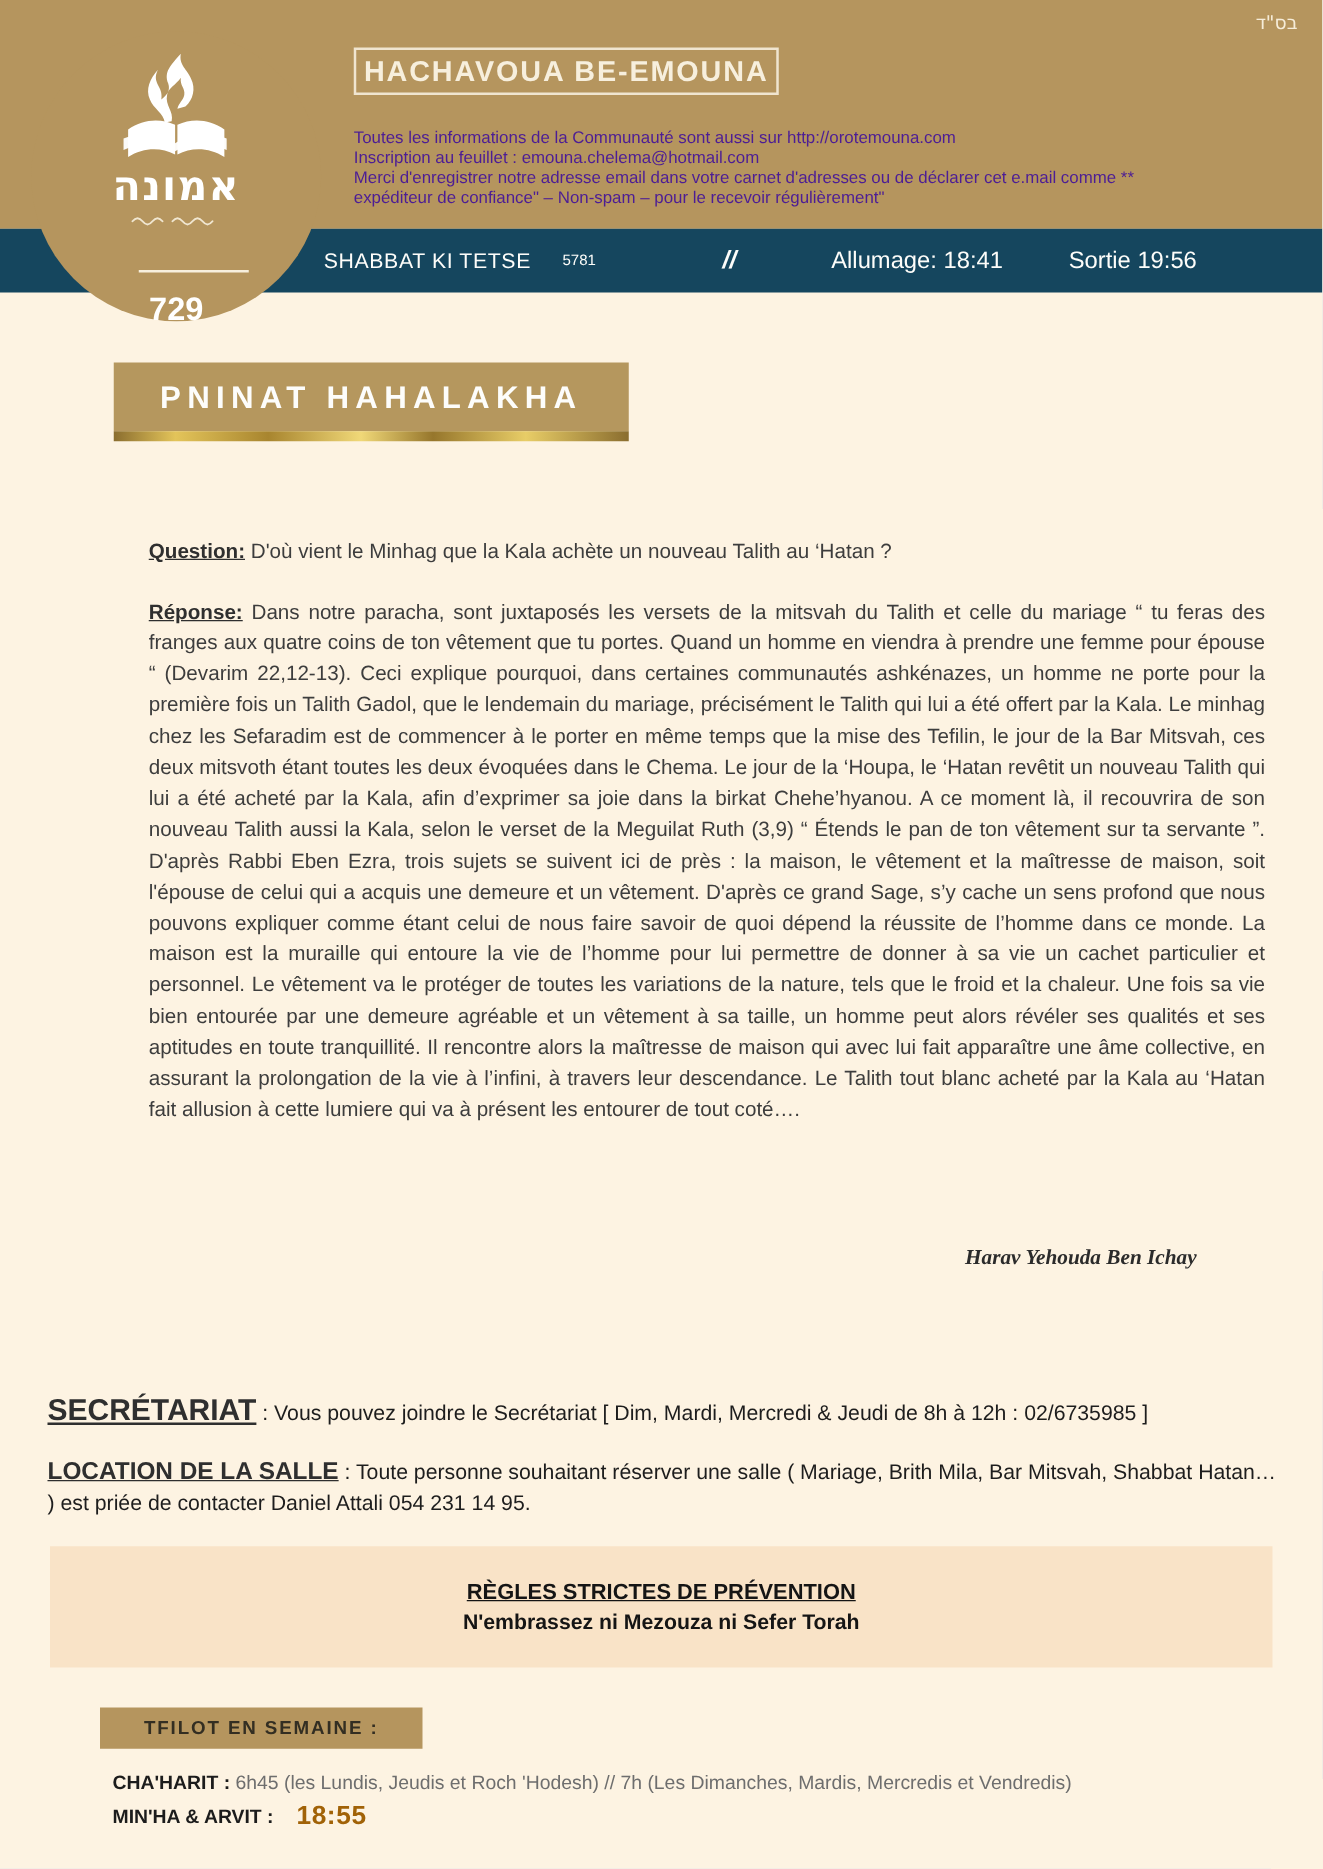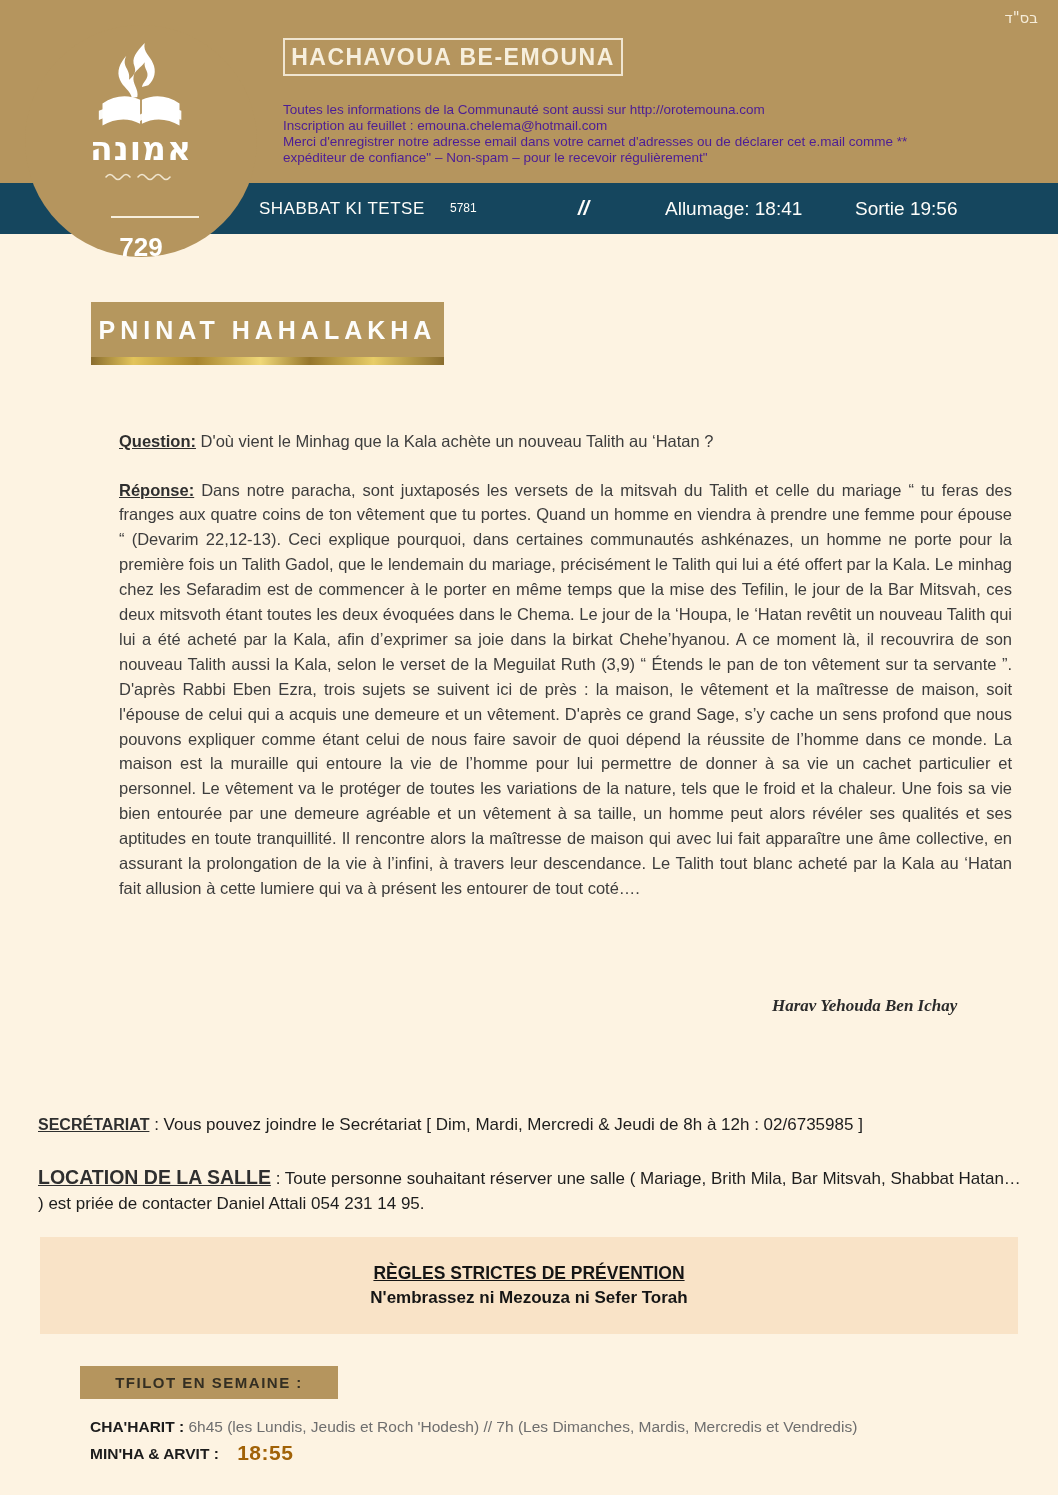--- a/index.html
+++ b/index.html
@@ -32,36 +32,36 @@
     position:absolute; left:25px; top:25px; width:232px; height:232px;
     background:#b5955e; border-radius:50%; z-index:5; text-align:center;
   }
   .logo-icon { position:absolute; left:50%; top:18px; transform:translateX(-50%); }
   .logo-hebrew { position:absolute; left:0; right:0; top:104px; color:#fff; font-weight:bold;
                  font-size:33px; font-family:"DejaVu Sans", sans-serif; letter-spacing:1px; }
   .logo-flourish { position:absolute; left:50%; top:146px; transform:translateX(-50%); opacity:0.9; }
   .logo-divider { position:absolute; left:86px; top:191px; width:88px; height:1.5px; background:#f7efdd; }
   .issue-number { position:absolute; left:0; right:0; top:207px; color:#fff; font-weight:bold; font-size:26px; }
   
-  .banner { position:absolute; left:91px; top:290px; width:353px;margin-top:12px; }
+  .banner { position:absolute; left:91px; top:290px; width:412px; }
   .banner-main { height:55px; background:#b5975e; color:#fdfdfb; font-weight:bold;
                  font-size:25px; letter-spacing:5px; text-align:center; line-height:57px; }
   .banner-strip { height:8px;
     background:linear-gradient(90deg,#8a6d2f 0%,#e3c45a 12%,#a8852f 30%,#f0d878 48%,#96762c 62%,#e8cd67 80%,#8a6d2f 100%); }
   
   .question { position:absolute; left:119px; top:415px; width:893px; font-size:16.5px; color:#3d3d3d; }
   .label-u { font-weight:bold; text-decoration:underline; color:#2f2f2f; }
   .reponse { position:absolute; left:119px; top:461px; width:893px; font-size:16.5px;
              line-height:24.9px; color:#3d3d3d; text-align:justify; }
   .signature { position:absolute; left:772px; top:996px; width:240px;
                font-family:"Liberation Serif", serif; font-style:italic; font-weight:bold;
                font-size:17px; color:#2b2b2b; white-space:nowrap; }
   
   .secretariat { position:absolute; left:38px; top:1098px; width:990px; font-size:17px; color:#1d1d1d; }
-  .secretariat .label-u { font-size:16px; }
+  .secretariat .label-u { font-size:24px; }
   .location { position:absolute; left:38px; top:1148px; width:988px; font-size:17px;
               line-height:25px; color:#1d1d1d; }
   .location .label-u { font-size:19.5px; }
   
   .rules-box { position:absolute; left:40px; top:1237px; width:978px; height:97px;
                background:#f9e3c7; text-align:center; color:#151515;
                display:flex; flex-direction:column; justify-content:center; gap:4px; }
   .rules-title { font-weight:bold; font-size:17.5px; text-decoration:underline; }
   .rules-line { font-weight:bold; font-size:17px; }
   

